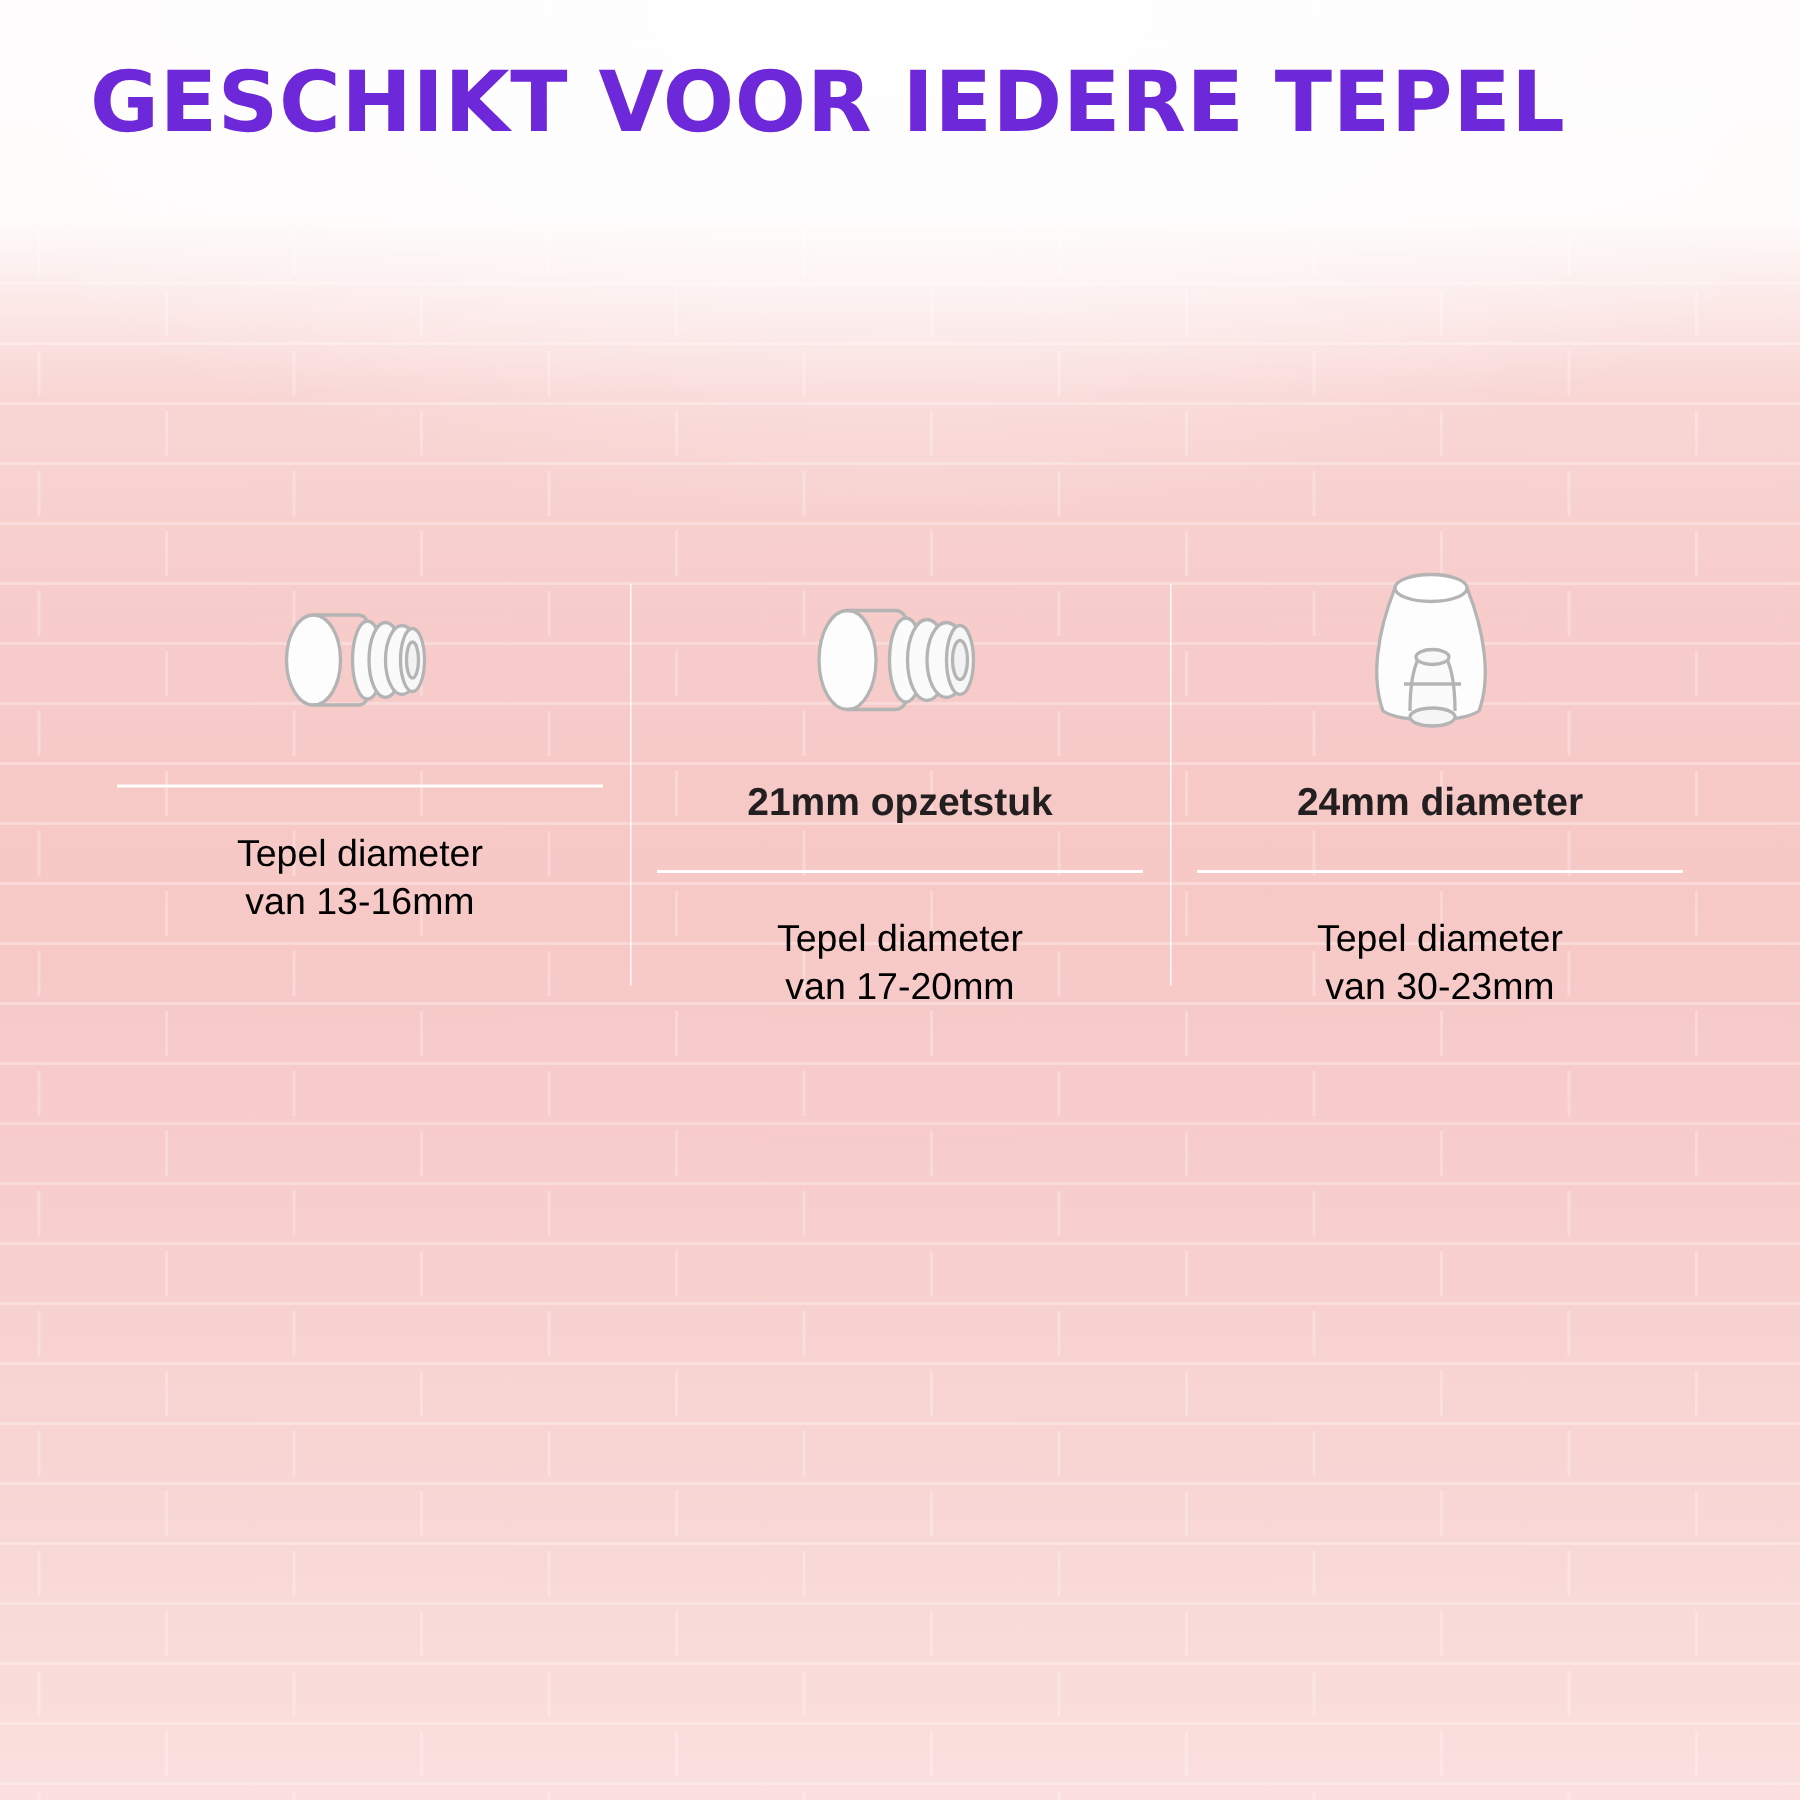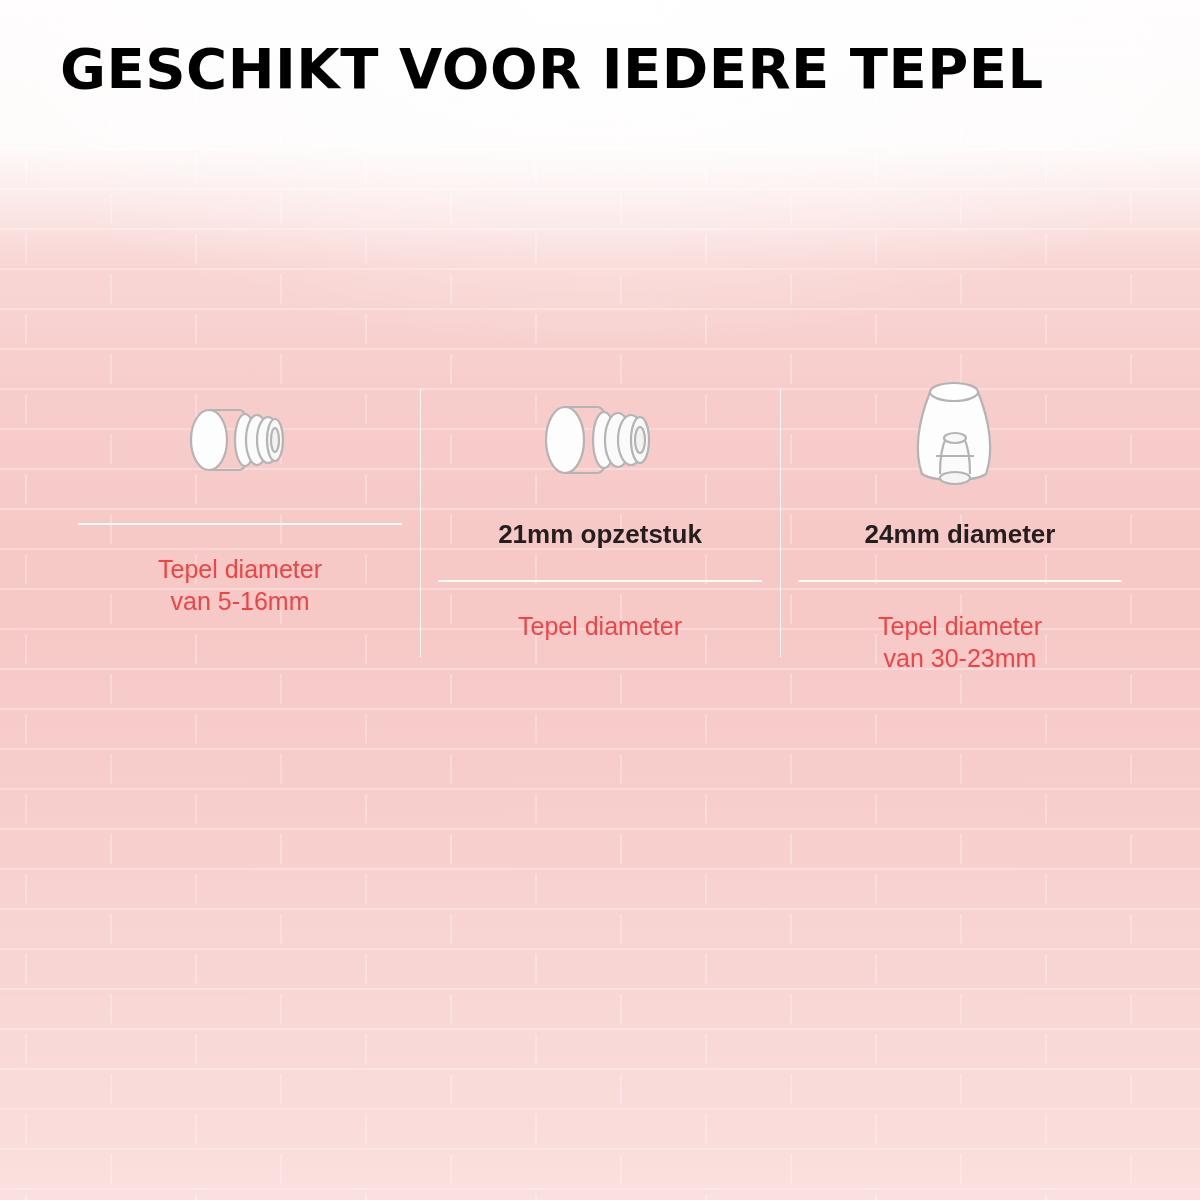--- a/index.html
+++ b/index.html
@@ -44,21 +44,21 @@
 
   .page { position: relative; width: 1200px; height: 1200px; }
 
   
   .header { padding: 40px 60px 0 60px; }
   .title {
     font-family: "DejaVu Sans", sans-serif;
     font-weight: bold;
     font-size: 56px;
     letter-spacing: 0.5px;
-    color: #000000;
+    color: #6d28d9;
     line-height: 1.05;
     white-space: nowrap;
     transform: scaleX(1.0);
   }
   .subtitle {
     margin-top: 10px;
     font-size: 37px;
     letter-spacing: 0.8px;
     color: #2c2c2c;
     font-weight: 400;
@@ -105,21 +105,21 @@
   .hrule {
     margin: 30px auto 0 auto;
     width: 100%;
     height: 2px;
     background: rgba(255,255,255,0.95);
   }
   .size-desc {
     margin-top: 28px;
     font-size: 25px;
     line-height: 1.3;
-    color: #ef4444;
+    color: #000000;
   }
 
   
   .fits {
     margin: 96px auto 0 auto;
     width: 1090px;
     display: grid;
     grid-template-columns: 1fr 1fr 1fr;
     justify-items: center;
   }
@@ -448,40 +448,41 @@
           <ellipse cx="70" cy="52" rx="10" ry="26" fill="#fbfbfb"></ellipse>
           <ellipse cx="82" cy="52" rx="11" ry="25" fill="#fafafa"></ellipse>
           <ellipse cx="93" cy="52" rx="11" ry="23" fill="#fafafa"></ellipse>
           <ellipse cx="100" cy="52" rx="8" ry="21" fill="#f7f7f7"></ellipse>
           <ellipse cx="100" cy="52" rx="4" ry="12" fill="#f2f2f2"></ellipse>
         </svg>
       </div>
       <div class="hrule"></div>
       <div class="size-desc">
         <div>Tepel diameter</div>
-        <div>van 5-16mm</div>
+        <div>van 13-16mm</div>
       </div>
     </div>
 
     <div class="size-col">
       <div class="flange-art">
         <svg width="135" height="105" viewBox="0 0 135 105" fill="none" stroke="#b4b4b4" stroke-width="2.2">
           <ellipse cx="32" cy="52" rx="19" ry="33" fill="#fdfdfd"></ellipse>
           <path d="M32 19 h32 a7 7 0 0 1 7 7 v52 a7 7 0 0 1 -7 7 h-32"></path>
           <ellipse cx="71" cy="52" rx="11" ry="28" fill="#fbfbfb"></ellipse>
           <ellipse cx="85" cy="52" rx="13" ry="27" fill="#fafafa"></ellipse>
           <ellipse cx="98" cy="52" rx="13" ry="25" fill="#fafafa"></ellipse>
           <ellipse cx="107" cy="52" rx="9" ry="23" fill="#f7f7f7"></ellipse>
           <ellipse cx="107" cy="52" rx="5" ry="13" fill="#f2f2f2"></ellipse>
         </svg>
       </div>
       <div class="size-name">21mm opzetstuk</div>
       <div class="hrule"></div>
       <div class="size-desc">
         <div>Tepel diameter</div>
+        <div>van 17-20mm</div>
       </div>
     </div>
 
     <div class="size-col">
       <div class="flange-art">
         <svg width="120" height="115" viewBox="0 0 120 115" fill="none" stroke="#b4b4b4" stroke-width="2.2">
           <path d="M30 14 C18 44 14 74 22 96 C34 104 74 104 86 96 C94 74 90 44 78 14 C64 6 44 6 30 14 Z" fill="#fdfdfd"></path>
           <ellipse cx="54" cy="14" rx="24" ry="9" fill="#ffffff"></ellipse>
           <path d="M40 96 C40 80 42 68 46 60 h18 c4 8 6 20 6 36" fill="#fbfbfb"></path>
           <ellipse cx="55" cy="60" rx="11" ry="5" fill="#f8f8f8"></ellipse>

